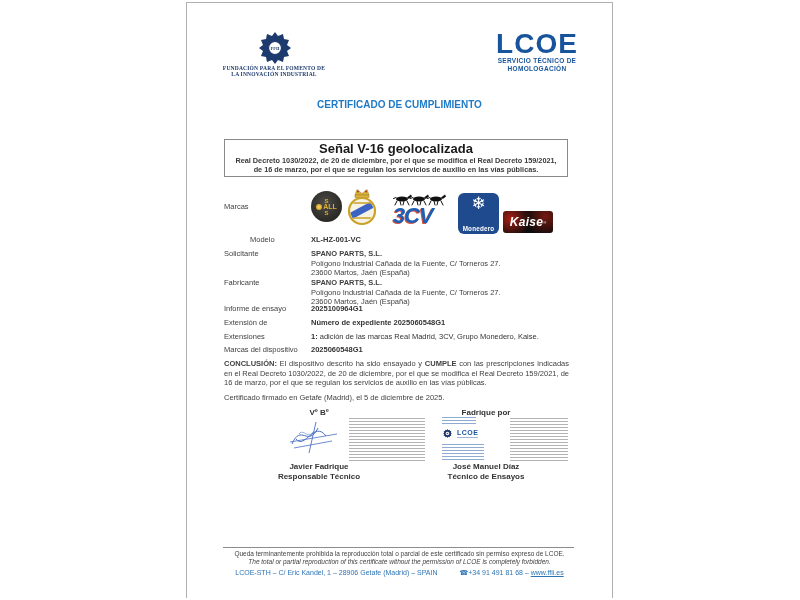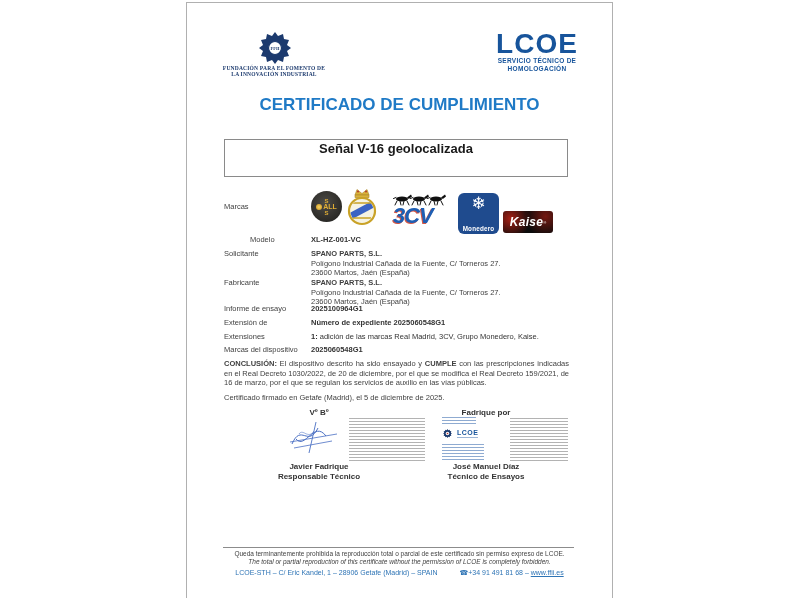--- a/index.html
+++ b/index.html
@@ -11,21 +11,21 @@
   .abs { position:absolute; }
 
   
   .ffii-text { font-size:5.5px; font-weight:bold; color:#1c3a6e; text-align:center;
                line-height:5.8px; font-family:"Liberation Serif", serif; letter-spacing:.2px;}
   .lcoe-name { font-size:28px; font-weight:bold; color:#17549B; letter-spacing:1px; line-height:26px; }
   .lcoe-sub  { font-size:6.5px; font-weight:bold; color:#17549B; text-align:center; line-height:7.5px; letter-spacing:.3px;}
 
   
   .title { width:100%; text-align:center; color:#1F7AC6; font-weight:bold; }
-  .title .l1 { font-size:17px; line-height:16px; }
+  .title .l1 { font-size:10px; line-height:16px; }
   .title .l2 { font-size:13.5px; line-height:15px; }
 
   
   .subject-box { left:37px; top:136px; width:344px; height:38px; border:1px solid #8a8a8a;
                  text-align:center; padding-top:2px; }
   .subject-title { font-size:13px; font-weight:bold; color:#1a1a1a; line-height:14px; }
   .subject-body  { font-size:7.3px; font-weight:bold; color:#3a3a3a; line-height:8.6px;
                    padding:1px 6px 0 6px; }
 
   
@@ -106,20 +106,21 @@
       <div class="lcoe-sub">SERVICIO TÉCNICO DE</div>
       <div class="lcoe-sub">HOMOLOGACIÓN</div>
     </div>
 
     <div class="abs title" style="left:0; top:94px;">
       <div class="l1">CERTIFICADO DE CUMPLIMIENTO</div>
     </div>
 
     <div class="abs subject-box">
       <div class="subject-title">Señal V-16 geolocalizada</div>
+      <div class="subject-body">Real Decreto 1030/2022, de 20 de diciembre, por el que se modifica el Real Decreto 159/2021, de 16 de marzo, por el que se regulan los servicios de auxilio en las vías públicas.</div>
     </div>
 
     <div class="abs lbl" style="left:37px; top:199px;">Marcas</div>
 
     <div class="abs sosall" style="left:124px; top:188px;">
       <span class="s">S</span>
       <span class="mid">
           <span class="dot"></span>
           <span>ALL</span>
         </span>

